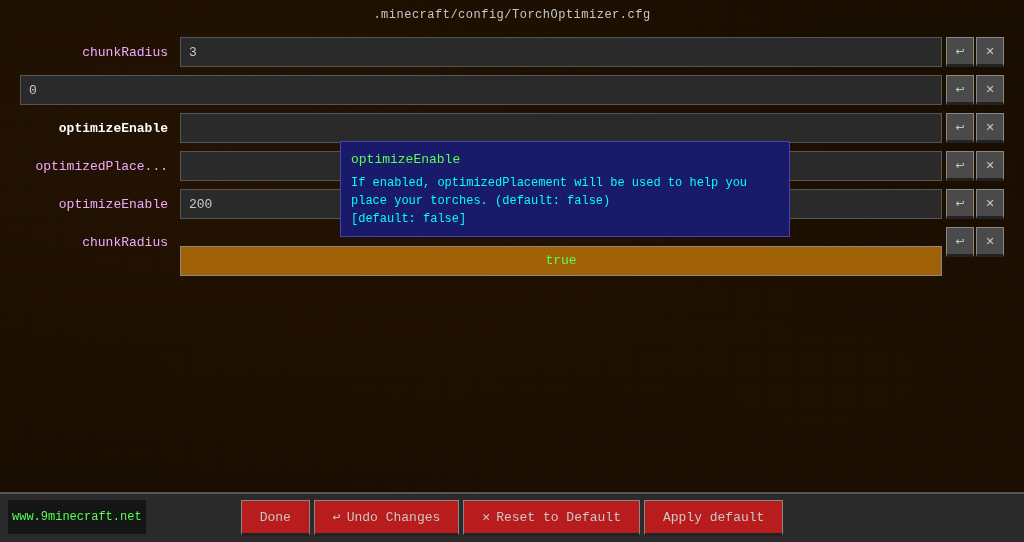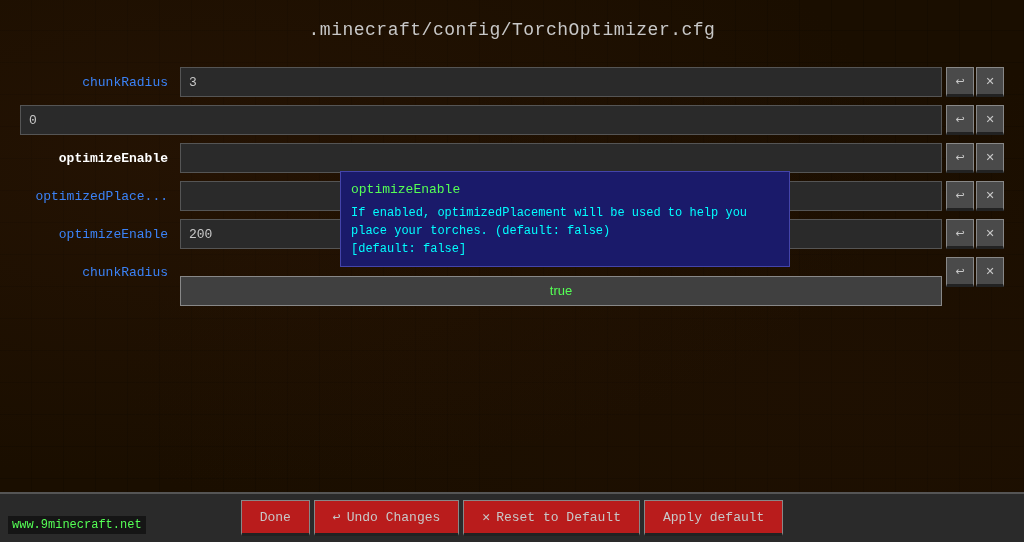--- a/index.html
+++ b/index.html
@@ -46,22 +46,22 @@
       z-index: 1;
       width: 100%;
       height: 100%;
       display: flex;
       flex-direction: column;
     }
 
     
     .title-bar {
       text-align: center;
-      padding: 20px 0;
-      font-size: 18px;
+      padding: 8px 0;
+      font-size: 12px;
       color: #c8c8c8;
       letter-spacing: 0.5px;
     }
 
     
     .config-area {
       flex: 1;
       padding: 5px 20px;
       position: relative;
     }
@@ -72,21 +72,21 @@
       margin-bottom: 4px;
       height: 34px;
       position: relative;
     }
 
     .config-label {
       width: 160px;
       text-align: right;
       padding-right: 12px;
       font-size: 13px;
-      color: #3b82f6;
+      color: #f0abfc;
       white-space: nowrap;
       overflow: hidden;
     }
 
     .config-label.bold {
       font-weight: bold;
       color: #ffffff;
     }
 
     .config-input-wrapper {
@@ -103,24 +103,24 @@
       font-family: 'Courier New', Courier, monospace;
       font-size: 13px;
       padding: 4px 8px;
       outline: none;
     }
 
     
     .config-toggle {
       width: 100%;
       height: 30px;
-      background-color: #404040;
+      background-color: #a16207;
       border: 1px solid #888;
       color: #55ff55;
-      font-family: Liberation Sans, sans-serif;
+      font-family: Liberation Mono, monospace;
       font-size: 13px;
       cursor: pointer;
       text-align: center;
       display: flex;
       align-items: center;
       justify-content: center;
       margin-top: 37px;
     }
 
     .side-buttons {
@@ -201,21 +201,21 @@
       white-space: nowrap;
     }
 
     .watermark {
       position: absolute;
       left: 8px;
       bottom: 8px;
       font-size: 12px;
       color: #55ff55;
       background: rgba(0,0,0,0.5);
-      padding: 2px 4px;
+      padding: 10px 4px;
     }
 
     
     .config-label.truncated::after {
       content: '...';
     }
   </style>
 </head>
 <body>
 

